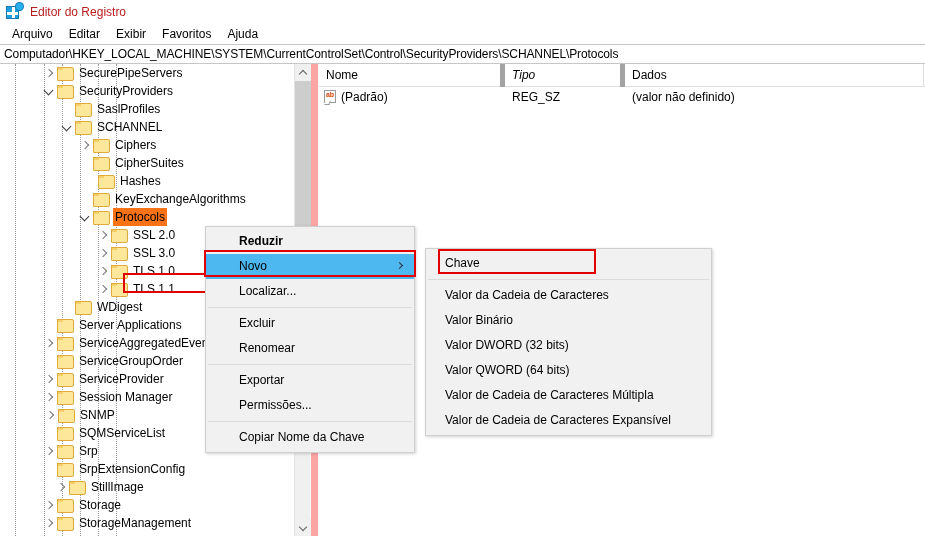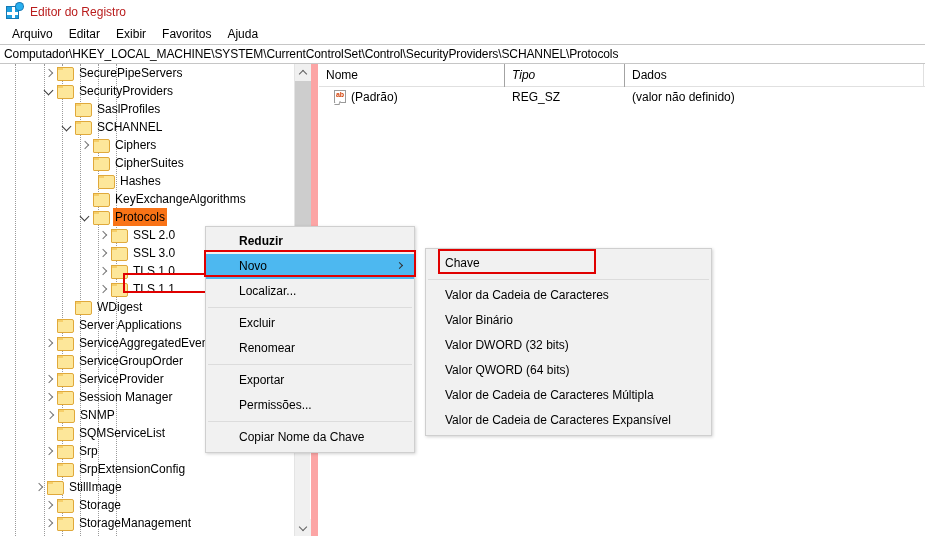--- a/index.html
+++ b/index.html
@@ -232,41 +232,41 @@
     border-bottom: 1px solid #e0e0e0;
     display: flex;
   }
   .lcol {
     position: relative;
     height: 23px;
     line-height: 23px;
     font-size: 12px;
     color: #000;
     padding-left: 7px;
-    border-right: 1px solid #a3a3a3;
+    border-right: 5px solid #a3a3a3;
     white-space: nowrap;
     flex: none;
   }
   .lcol.c1 { width: 186px; }
   .lcol.c2 { width: 120px; font-style: italic; }
   .lcol.c3 { width: 299px; border-right: 1px solid #e0e0e0; }
   .lrow {
     position: relative;
     height: 20px;
     display: flex;
     align-items: center;
   }
   .lcell {
     font-size: 12px;
     color: #000;
     white-space: nowrap;
     flex: none;
     display: flex; align-items: center;
   }
-  .lcell.c1 { width: 186px; padding-left: 15px; }
+  .lcell.c1 { width: 186px; padding-left: 5px; }
   .lcell.c2 { width: 120px; padding-left: 7px; }
   .lcell.c3 { width: 299px; padding-left: 7px; }
   .sz-icon {
     width: 13px; height: 14px;
     position: relative;
     flex: none;
     margin-right: 4px;
   }
   .sz-icon .page {
     position: absolute; left: 0; top: 0;
@@ -502,21 +502,21 @@
           <div class="trow" style="padding-left: 41px;">
             <div class="twist collapsed"></div>
             <div class="folder"></div>
             <div class="tlabel">Srp</div>
           </div>
           <div class="trow" style="padding-left: 41px;">
             <div class="twist "></div>
             <div class="folder"></div>
             <div class="tlabel">SrpExtensionConfig</div>
           </div>
-          <div class="trow" style="padding-left: 31px;">
+          <div class="trow" style="padding-left: 53px;">
             <div class="twist collapsed"></div>
             <div class="folder"></div>
             <div class="tlabel">StillImage</div>
           </div>
           <div class="trow" style="padding-left: 41px;">
             <div class="twist collapsed"></div>
             <div class="folder"></div>
             <div class="tlabel">Storage</div>
           </div>
           <div class="trow" style="padding-left: 41px;">

